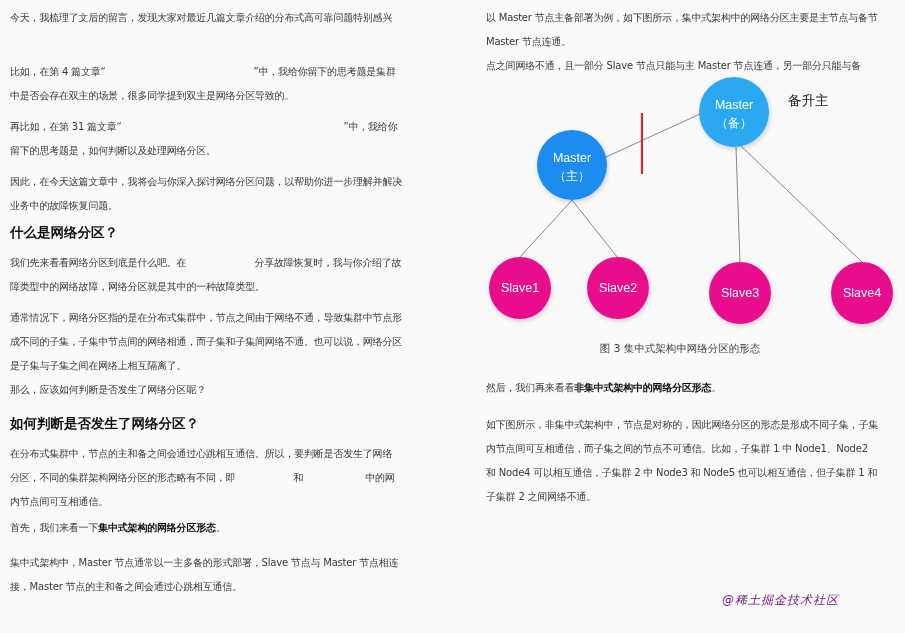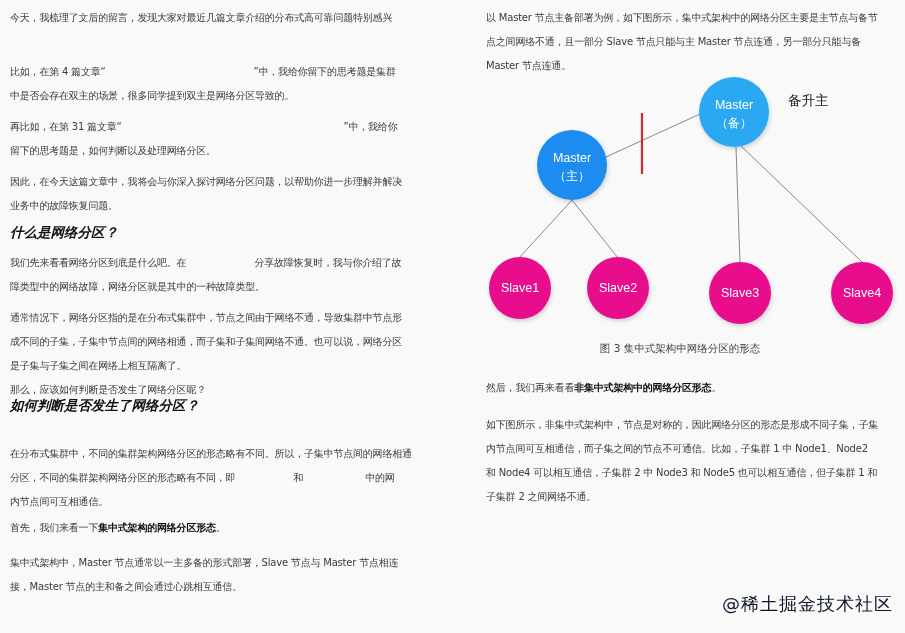--- a/index.html
+++ b/index.html
@@ -4,27 +4,27 @@
 <style>
   html, body { margin:0; padding:0; }
   body {
     width:905px; height:633px; background:#f9f9fa; position:relative; overflow:hidden;
     font-family:"DejaVu Sans", "Liberation Sans", sans-serif; color:#333;
   }
   .col { position:absolute; top:0; }
   .left { left:10px; width:420px; }
   .right { left:486px; width:405px; }
   p.para { font-size:10px; line-height:27px; margin:0; color:#3a3a3a; letter-spacing:-0.2px; }
-  h3.h { font-size:13.5px; font-weight:bold; margin:0; color:#111; line-height:27px;font-style:italic; }
+  h3.h { font-size:13.5px; font-weight:bold; margin:0; color:#111; line-height:27px; }
   b.bold { color:#111; }
   .abs { position:absolute; left:0; }
   .gap { display:inline-block; }
   .diagram { position:absolute; left:455px; top:60px; width:450px; height:310px; }
   .caption { position:absolute; left:455px; width:450px; top:342px; text-align:center; font-size:10.5px; color:#444; }
-  .watermark { position:absolute; left:722px; top:592px; font-size:18px; color:#0f172a; letter-spacing:1px; }
+  .watermark { position:absolute; left:722px; top:592px; font-size:12px; color:#701a75; letter-spacing:1px;font-style:italic; }
 </style>
 </head>
 <body>
 
 <div class="col left">
   <div class="abs" style="top:4px;">
     <p class="para">今天，我梳理了文后的留言，发现大家对最近几篇文章介绍的分布式高可靠问题特别感兴</p>
   </div>
   <div class="abs" style="top:58px;">
     <p class="para"><span>比如，在第 4 篇文章“</span><span class="gap" style="width:148px"></span><span>”中，我给你留下的思考题是集群</span></p>
@@ -42,38 +42,38 @@
   <div class="abs" style="top:249px;">
     <p class="para"><span>我们先来看看网络分区到底是什么吧。在</span><span class="gap" style="width:68px"></span><span>分享故障恢复时，我与你介绍了故</span></p>
     <p class="para" style="margin-top:-3px">障类型中的网络故障，网络分区就是其中的一种故障类型。</p>
   </div>
   <div class="abs" style="top:304px;">
     <p class="para">通常情况下，网络分区指的是在分布式集群中，节点之间由于网络不通，导致集群中节点形</p>
     <p class="para" style="margin-top:-3px">成不同的子集，子集中节点间的网络相通，而子集和子集间网络不通。也可以说，网络分区</p>
     <p class="para" style="margin-top:-3px">是子集与子集之间在网络上相互隔离了。</p>
   </div>
   <p class="para abs" style="top:376px;">那么，应该如何判断是否发生了网络分区呢？</p>
-  <h3 class="h abs" style="top:392px;text-align:center;">如何判断是否发生了网络分区？</h3>
+  <h3 class="h abs" style="top:410px;text-align:center;">如何判断是否发生了网络分区？</h3>
   <div class="abs" style="top:440px;">
-    <p class="para">在分布式集群中，不同的集群架构网络分区的形态略有不同。所以，子集中节点间的网络相通</p>
+    <p class="para">在分布式集群中，节点的主和备之间会通过心跳相互通信。所以，要判断是否发生了网络</p>
     <p class="para" style="margin-top:-3px"><span>分区，不同的集群架构网络分区的形态略有不同，即</span><span class="gap" style="width:58px"></span><span>和</span><span class="gap" style="width:62px"></span><span>中的网</span></p>
     <p class="para" style="margin-top:-3px">内节点间可互相通信。</p>
   </div>
   <p class="para abs" style="top:514px;"><span>首先，我们来看一下</span><b class="bold">集中式架构的网络分区形态</b><span>。</span></p>
   <div class="abs" style="top:549px;">
     <p class="para">集中式架构中，Master 节点通常以一主多备的形式部署，Slave 节点与 Master 节点相连</p>
     <p class="para" style="margin-top:-3px">接，Master 节点的主和备之间会通过心跳相互通信。</p>
   </div>
 </div>
 
 <div class="col right">
   <div class="abs" style="top:4px;">
     <p class="para">以 Master 节点主备部署为例，如下图所示，集中式架构中的网络分区主要是主节点与备节</p>
+    <p class="para" style="margin-top:-3px">Master 节点连通。</p>
     <p class="para" style="margin-top:-3px">点之间网络不通，且一部分 Slave 节点只能与主 Master 节点连通，另一部分只能与备</p>
-    <p class="para" style="margin-top:-3px">Master 节点连通。</p>
   </div>
   <p class="para abs" style="top:374px;"><span>然后，我们再来看看</span><b class="bold">非集中式架构中的网络分区形态</b><span>。</span></p>
   <div class="abs" style="top:411px;">
     <p class="para">如下图所示，非集中式架构中，节点是对称的，因此网络分区的形态是形成不同子集，子集</p>
     <p class="para" style="margin-top:-3px">内节点间可互相通信，而子集之间的节点不可通信。比如，子集群 1 中 Node1、Node2</p>
     <p class="para" style="margin-top:-3px">和 Node4 可以相互通信，子集群 2 中 Node3 和 Node5 也可以相互通信，但子集群 1 和</p>
     <p class="para" style="margin-top:-3px">子集群 2 之间网络不通。</p>
   </div>
 </div>
 

